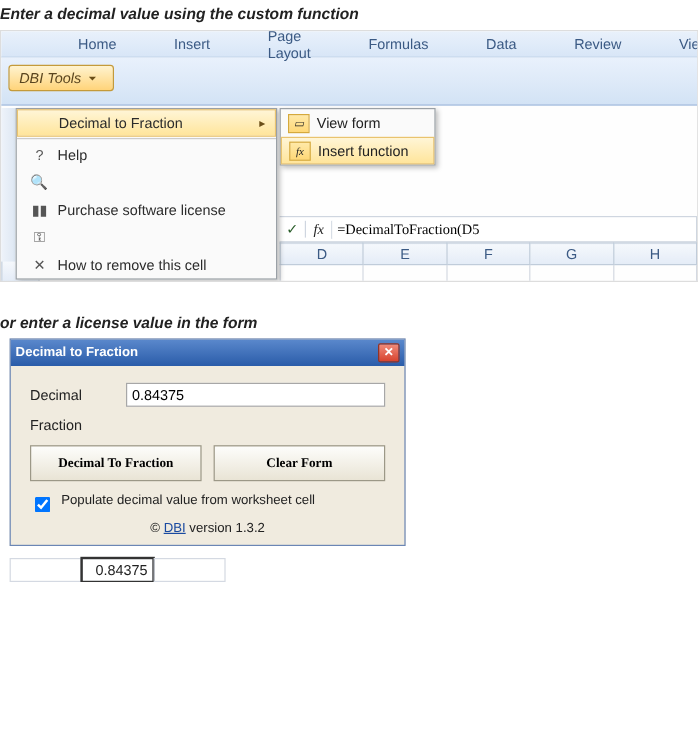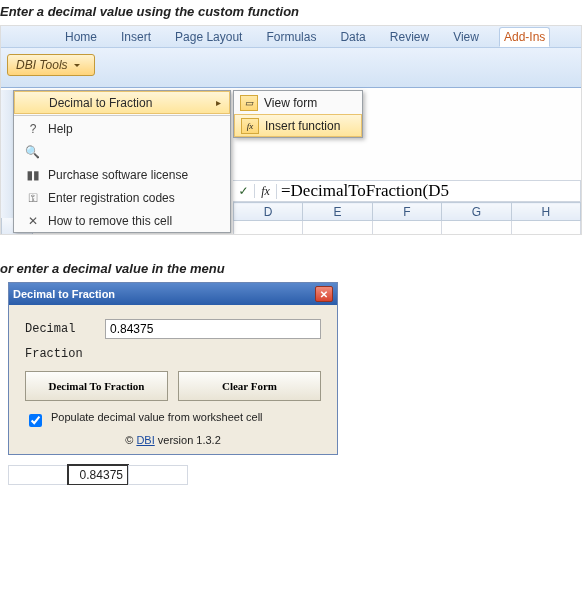--- a/index.html
+++ b/index.html
@@ -1,53 +1,53 @@
 <!DOCTYPE html>
 <html><head>
 <meta charset="utf-8">
 <style>
   * { box-sizing: border-box; }
   body { margin:0; font-family: "Segoe UI", Tahoma, Verdana, sans-serif; font-size:12px; color:#222; background:#fff; width:582px;}
   .heading { font-weight:bold; font-size:13px; padding:4px 0 6px 0;font-style:italic; }
   .ribbon { position:relative; height:210px; border:1px solid #ddd; background:#fefefe; overflow:hidden;}
-  .tabs { display:flex; padding-left:60px; height:22px; align-items:center; gap:16px; background:linear-gradient(#e9f1fb,#d8e6f7); border-bottom:1px solid #b7cde8; color:#3b5a84; font-size:12px;}
+  .tabs { display:flex; padding-left:60px; height:22px; align-items:center; gap:40px; background:linear-gradient(#e9f1fb,#d8e6f7); border-bottom:1px solid #b7cde8; color:#3b5a84; font-size:12px;}
   .tab { cursor:pointer; padding:2px 4px;}
   .tab.active { background:#fff; border:1px solid #b7cde8; border-bottom:1px solid #fff; border-radius:3px 3px 0 0; color:#c65a1e;}
   .toolbar { height:40px; background:linear-gradient(#e9f1fc,#d3e3f5); border-bottom:1px solid #93b1d9; padding:6px;}
   .dbi-btn { display:inline-flex; align-items:center; height:22px; background:linear-gradient(#fff3cf,#ffd47a); border:1px solid #c49a3a; border-radius:3px; padding:0 14px 0 8px; color:#5a451f; font-size:12px; cursor:pointer; position:relative;font-style:italic;}
   .dbi-btn::after{content:"";border:3px solid transparent;border-top-color:#6a4e18;margin-left:6px;margin-top:3px;}
   .menu { position:absolute; top:64px; left:12px; width:218px; background:#fafafa; border:1px solid #9aa0a6; box-shadow:2px 2px 4px rgba(0,0,0,.25); z-index:5;}
   .menu-item{display:flex;align-items:center;height:23px;padding:0 8px;color:#2b2b2b;cursor:pointer;}
   .menu-item.hi{background:linear-gradient(#fff5d6,#ffe59b);border:1px solid #e9c36e;position:relative;}
   .menu-item.hi::after{content:"▸";position:absolute;right:8px;color:#6a4e18;font-size:10px;}
   .menu-icon{width:22px;text-align:center;font-size:12px;color:#555;margin-right:4px;}
   .menu-sep{height:1px;background:#ccc;margin:1px 0;}
   .submenu{position:absolute;top:64px;left:232px;width:130px;background:#fafafa;border:1px solid #9aa0a6;box-shadow:2px 2px 4px rgba(0,0,0,.25);z-index:6;}
   .sub-item{display:flex;align-items:center;height:23px;padding:0 6px;cursor:pointer;}
   .sub-item.hi{background:linear-gradient(#fff5d6,#ffe59b);border:1px solid #e9c36e;}
   .sub-icon{width:18px;height:16px;display:inline-flex;align-items:center;justify-content:center;font-size:9px;font-style:italic;background:linear-gradient(#ffe9a8,#ffd877);border:1px solid #d5a93c;margin-right:6px;font-family:"Times New Roman",serif;}
   .fx-row{position:absolute;top:154px;left:232px;right:0;height:22px;display:flex;align-items:center;border:1px solid #cfd6e0;border-left:0;background:#fff;}
   .fx-check{width:22px;text-align:center;color:#2b5e2b;border-right:1px solid #cfd6e0;}
   .fx-lbl{width:22px;text-align:center;font-style:italic;font-family:"Times New Roman",serif;border-right:1px solid #cfd6e0;}
-  .fx-input{flex:1;border:none;outline:none;padding:0 4px;font-size:17px;font-family:Tahoma;}
+  .fx-input{flex:1;border:none;outline:none;padding:0 4px;font-size:12px;font-family:Tahoma;}
   .grid{position:absolute;top:176px;left:232px;right:0;bottom:0;}
   .grid table{border-collapse:collapse;width:100%;}
   .grid th{background:linear-gradient(#f5f8fc,#e4ecf7);border:1px solid #c0ccda;font-weight:normal;color:#3b5a84;height:18px;width:60px;}
   .grid td{border:1px solid #d4d9e2;height:17px;padding:0 3px;text-align:right;font-size:11px;}
   .rowhead-side{position:absolute;top:64px;left:0;width:12px;bottom:0;background:linear-gradient(90deg,#eef3fa,#dde7f3);}
   .left-rowlabels{position:absolute;top:192px;left:0;width:32px;}
   .left-rowlabels div{height:17px;border:1px solid #c0ccda;border-top:0;background:linear-gradient(#f5f8fc,#e4ecf7);text-align:center;font-size:11px;color:#3b5a84;}
   
   .section2{margin-top:22px;}
   .dlg{width:330px;border:1px solid #6b86b5;margin-left:8px;background:#f0ebdf;}
   .dlg-title{height:22px;background:linear-gradient(#5a88cc,#2a5ca9);color:#fff;display:flex;align-items:center;justify-content:space-between;padding:0 4px;font-weight:bold;font-size:11px;}
   .dlg-close{width:18px;height:16px;background:linear-gradient(#f08b7a,#d7432e);border:1px solid #953223;color:#fff;display:flex;align-items:center;justify-content:center;border-radius:2px;cursor:pointer;font-size:10px;}
   .dlg-body{padding:14px 16px 8px;}
   .form-row{display:flex;align-items:center;margin-bottom:8px;}
-  .form-lbl{width:80px;font-family:Liberation Mono, monospace;font-size:12px;}
+  .form-lbl{width:80px;font-family:Liberation Sans, sans-serif;font-size:12px;}
   .form-inp{flex:1;height:20px;border:1px solid #a7a7a7;background:#fff;padding:0 4px;font-size:12px;}
   .btnrow{display:flex;gap:10px;margin:10px 0 10px;}
   .winbtn{flex:1;height:30px;background:linear-gradient(#fdfdfb,#e9e4d5);border:1px solid #9c9887;cursor:pointer;font-family:Verdana;font-size:11px;font-weight:bold;}
   .chk-row{display:flex;align-items:flex-start;gap:6px;font-size:11px;margin:4px 0;}
   .chk{width:13px;height:13px;}
   .ver{text-align:center;font-size:11px;margin-top:0;}
   .ver a{color:#1a4aa0;text-decoration:underline;}
   .cell-bottom{margin:10px 0 0 8px;display:flex;}
   .cell-bottom div{width:60px;height:20px;border:1px solid #d4d9e2;}
   .cell-bottom .val{outline:2px solid #333;outline-offset:-1px;text-align:right;padding:0 4px;font-size:12px;line-height:18px;}
@@ -86,21 +86,20 @@
     </div>
     <div class="menu-item">
       <span class="menu-icon">🔍</span>
     </div>
     <div class="menu-item">
       <span class="menu-icon">▮▮</span>
       <span>Purchase software license</span>
     </div>
     <div class="menu-item">
       <span class="menu-icon">⚿</span>
-      <span>Enter registration codes</span>
     </div>
     <div class="menu-item">
       <span class="menu-icon">✕</span>
       <span>How to remove this cell</span>
     </div>
   </div>
 
   <div class="submenu">
     <div class="sub-item">
       <span class="sub-icon">▭</span>
@@ -140,21 +139,21 @@
       </table>
   </div>
 
   <div class="left-rowlabels">
     <div>2</div>
 
   </div>
 </div>
 
 <div class="section2">
-  <div class="heading">or enter a decimal value in the menu</div>
+  <div class="heading">or enter a license value in the form</div>
 
   <div class="dlg">
     <div class="dlg-title">
       <span>Decimal to Fraction</span>
       <span class="dlg-close">✕</span>
     </div>
     <div class="dlg-body">
       <div class="form-row">
         <span class="form-lbl">Decimal</span>
         <input class="form-inp" value="0.84375" style="">

